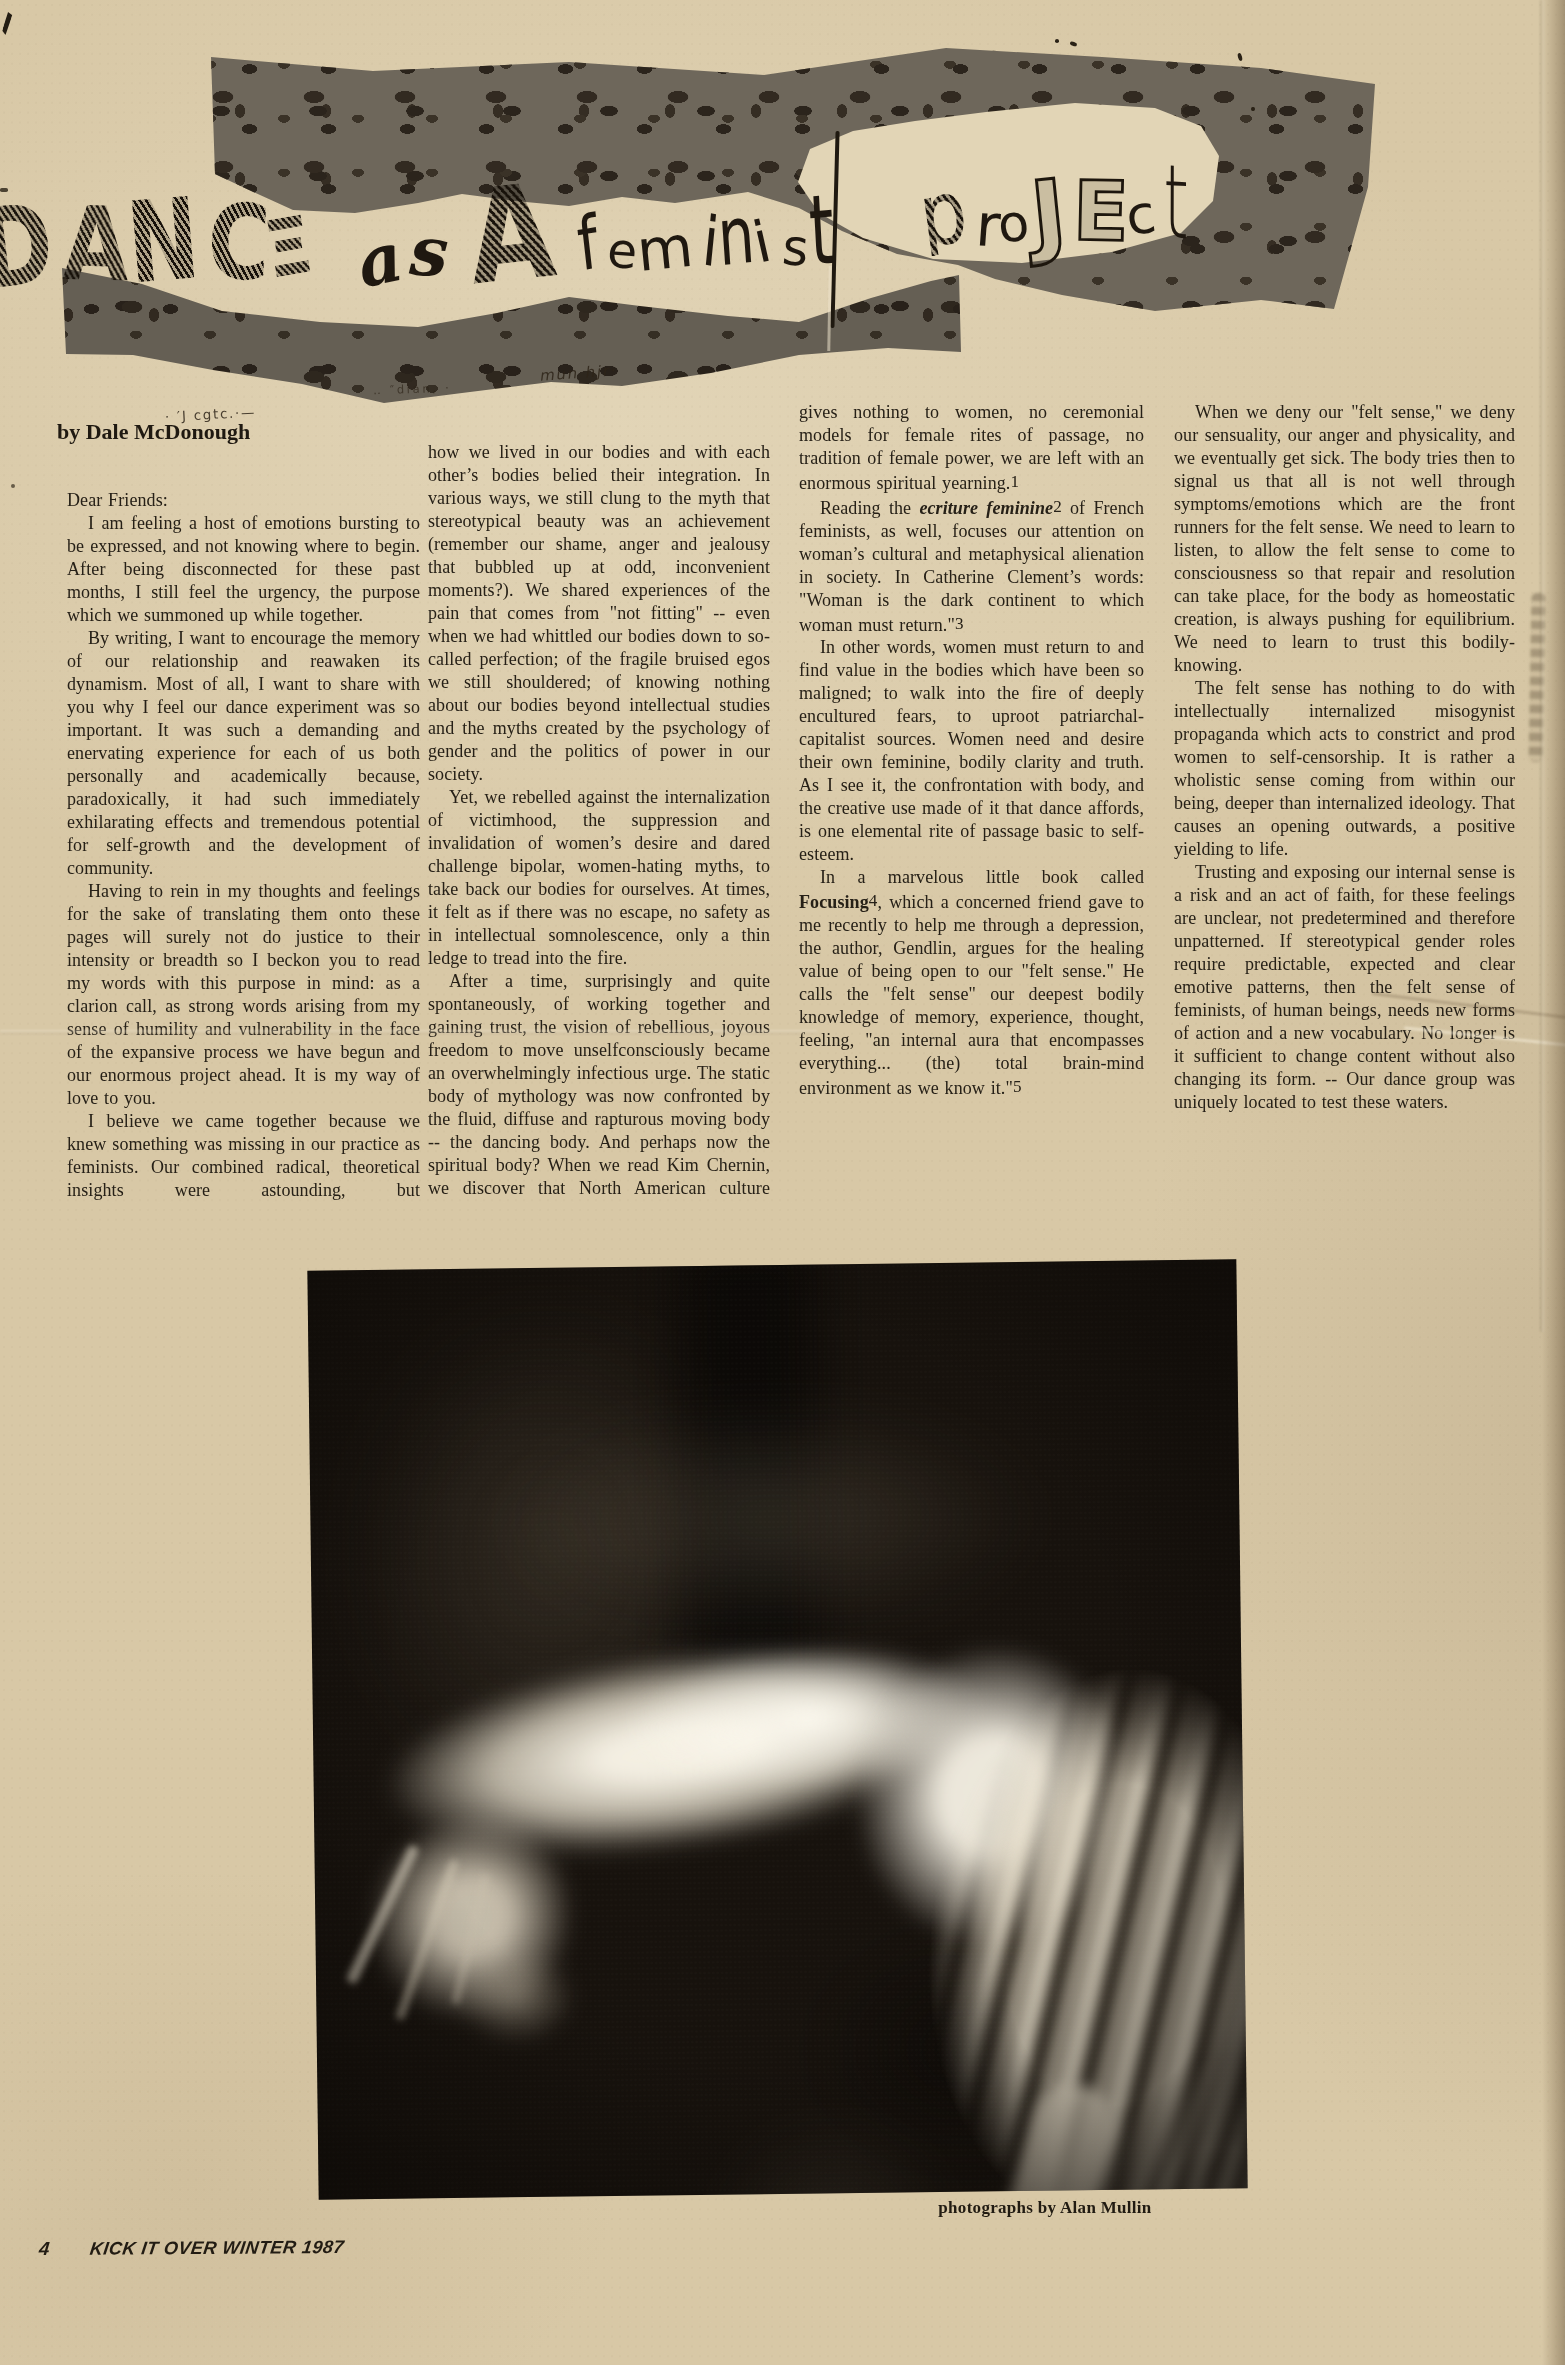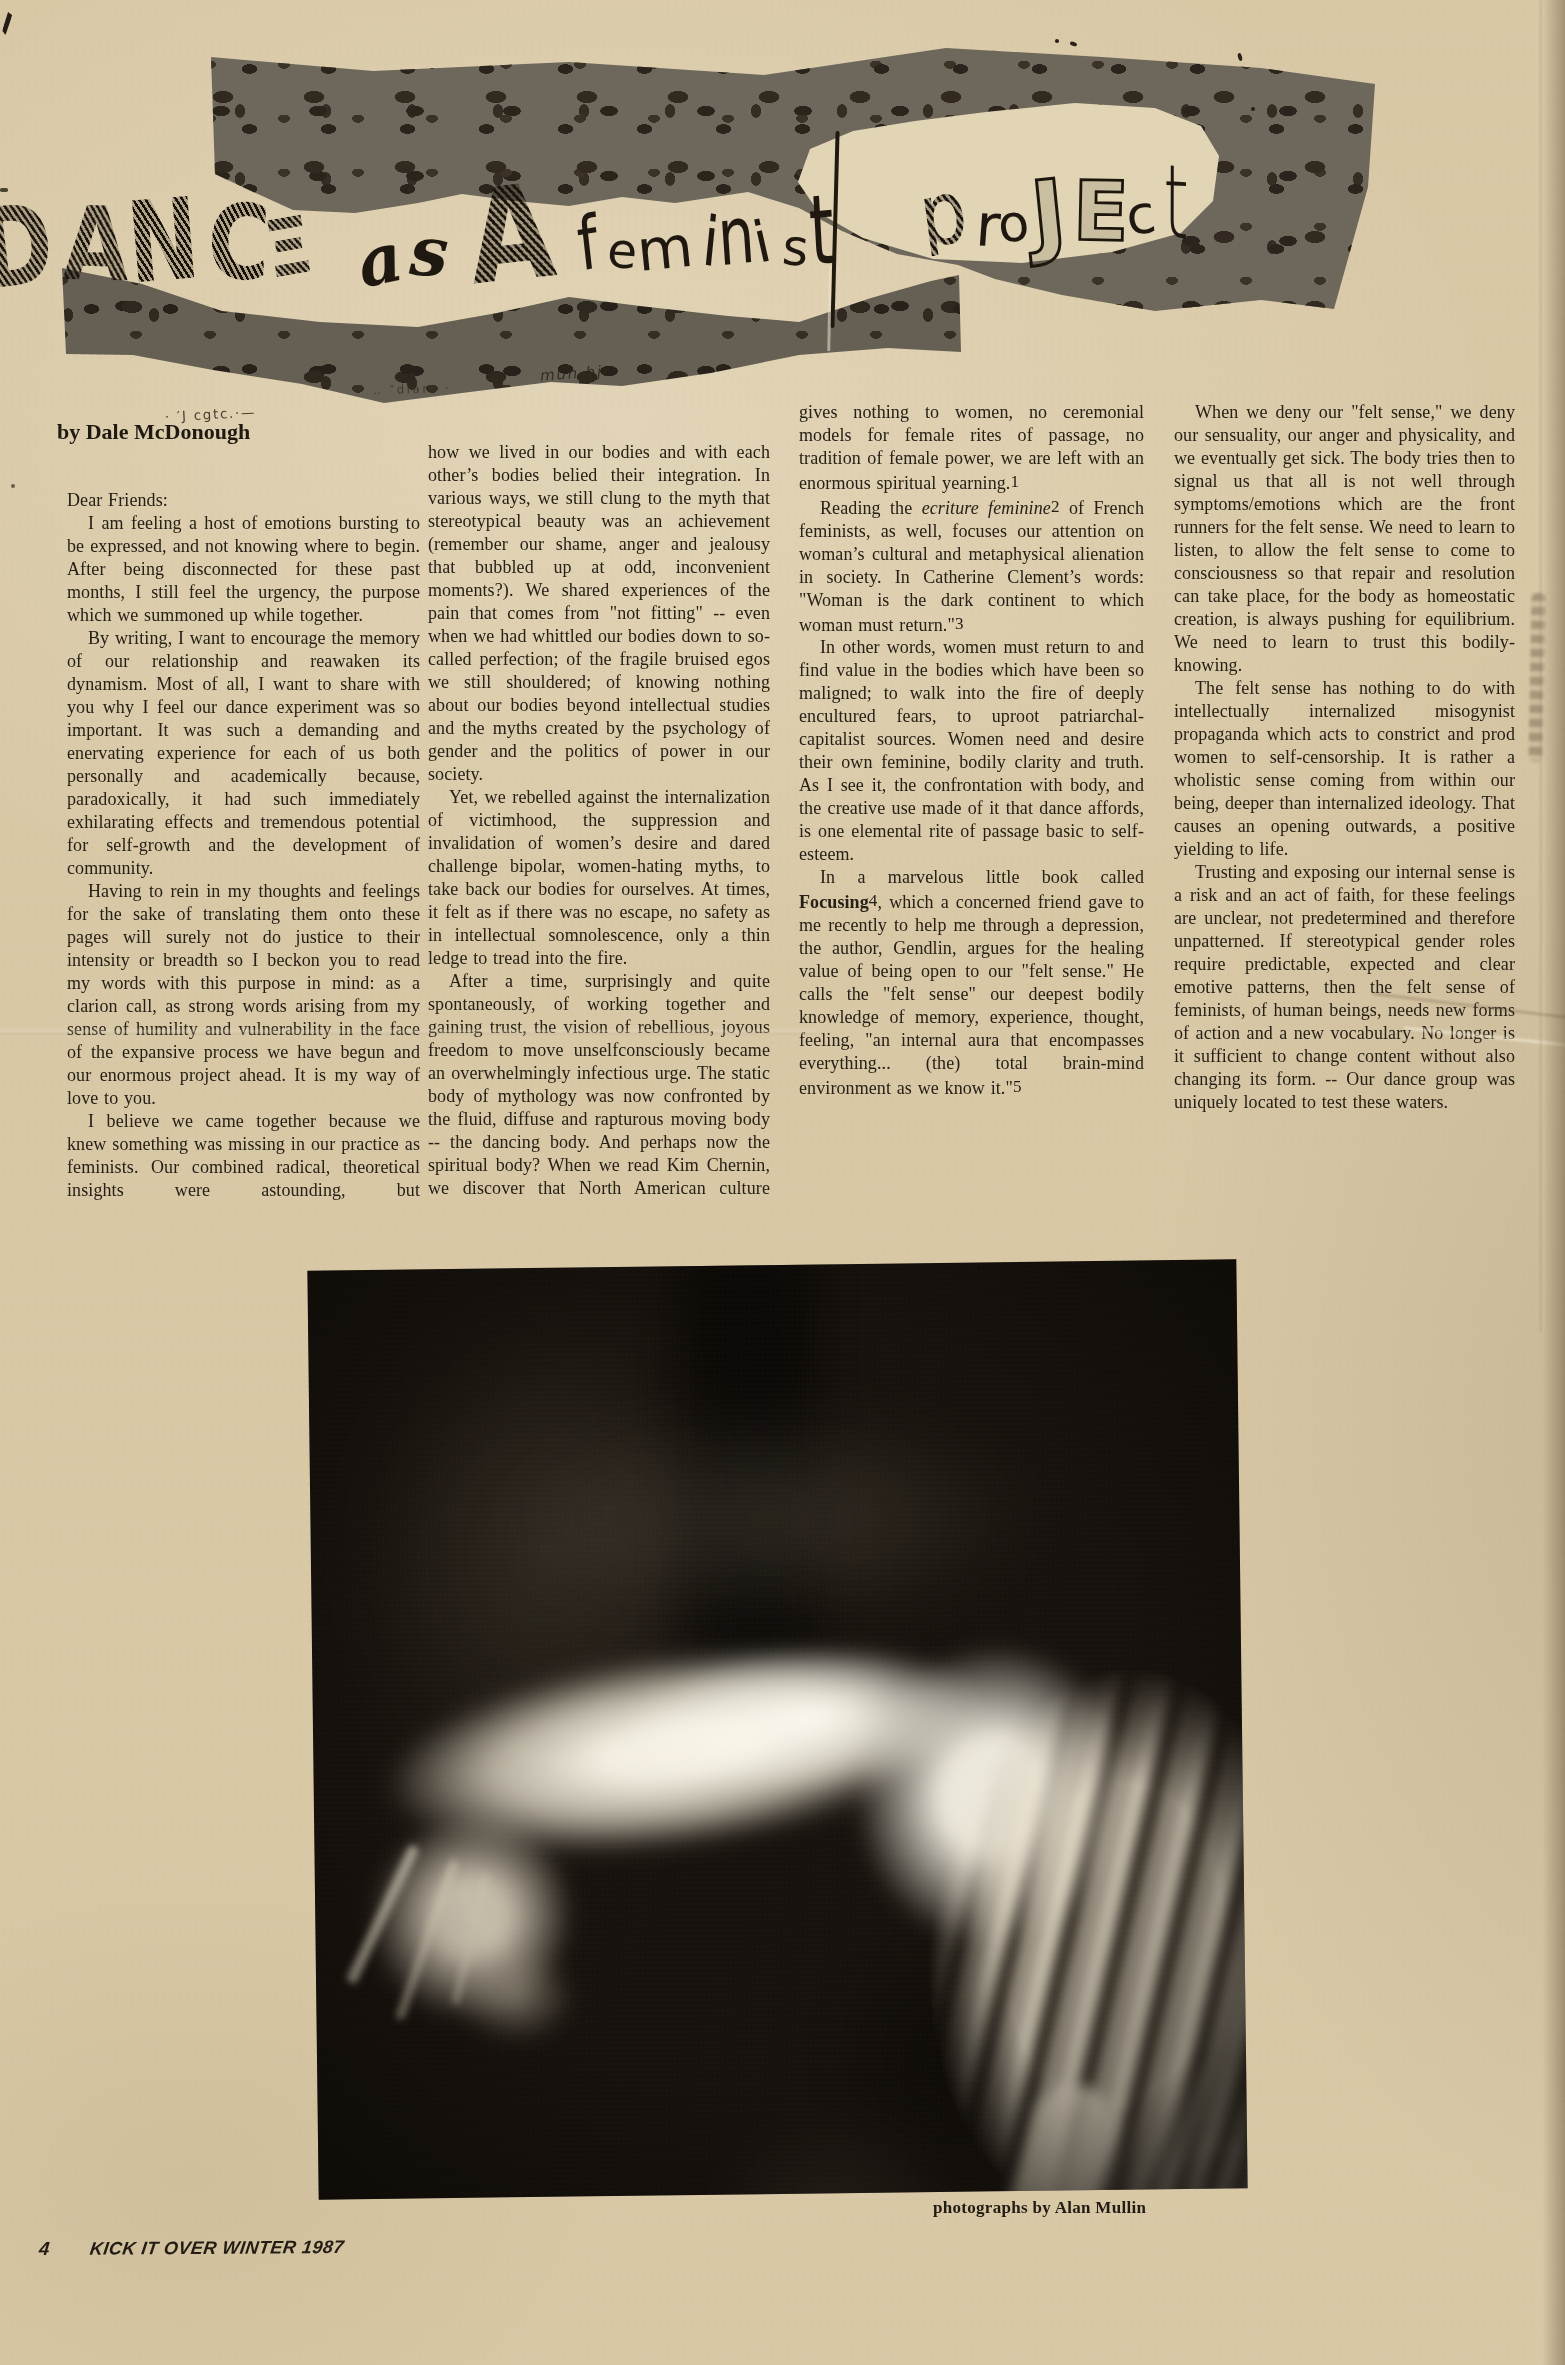--- a/index.html
+++ b/index.html
@@ -118,21 +118,21 @@
   .w-project .ch:nth-child(6){transform:rotate(-7deg) translateY(-7px); font-size:.9em;}
   .w-project .ch:nth-child(7){transform:scaleY(1.55) rotate(3deg) translateY(1.8px); font-size:1.12em; font-weight:300;}
 
   
   .byline{position:absolute; left:57px; top:419px; font:700 22px/1.2 "Liberation Serif",serif; color:#1f1911;}
   .col{position:absolute; font-size:18px; line-height:23px; text-align:justify;
     color:#262017; overflow:hidden; word-spacing:1.1px; letter-spacing:0.1px;}
   .col p{margin:0; text-indent:21px;}
   .col p.noind{text-indent:0;}
   .col p.fill{text-align-last:justify;}
-  .col .it{font-style:italic;}
+  .col .it{font-style:italic;font-weight:bold;}
   .col .bd{font-weight:700;}
   .col .fn{font-size:.95em; vertical-align:8%;}
   .col1{left:67px;  top:489px; width:353px; height:782px;}
   .col2{left:428px; top:441px; width:342px; height:824px;}
   .col3{left:799px; top:401px; width:345px; height:828px;}
   .col4{left:1174px;top:401px; width:341px; height:837px;}
 
   
   .photo{position:absolute; left:313px; top:1265px; width:929px; height:929px;
     background:#17120d; overflow:hidden; transform:rotate(-.7deg);}
@@ -179,21 +179,21 @@
   .ph-hip{left:462px; top:640px; width:382px; height:293px; border-radius:50%;
     background:radial-gradient(ellipse closest-side, rgba(8,6,4,.6), transparent 90%); filter:blur(16px);}
   .ph-leg{left:373px; top:835px; width:284px; height:249px; border-radius:50%;
     background:radial-gradient(ellipse closest-side, rgba(92,84,70,.28), transparent 90%); filter:blur(14px);}
   .photo::after{content:""; position:absolute; inset:0;
     background:radial-gradient(ellipse at 48% 46%, transparent 52%, rgba(7,5,3,.55) 100%);}
   .photo .ph-grain{left:0; top:0; width:100%; height:100%; opacity:.35;
     background-image:radial-gradient(rgba(240,232,210,.05) 0.9px, transparent 1.2px);
     background-size:4.4px 5.3px;}
 
-  .caption{position:absolute; left:933px; top:2198px; width:302px; text-align:left;
+  .caption{position:absolute; left:894px; top:2198px; width:302px; text-align:center;
     font:700 17px/1.2 "Liberation Serif",serif; color:#211b12; letter-spacing:0.3px;}
 
   .footer{position:absolute; left:39px; top:2239px; display:flex; align-items:baseline;
     font-family:"Liberation Sans",sans-serif; color:#221c13; transform:rotate(-.4deg);}
   .footer .pg{font:italic 700 18.7px/1 "Liberation Sans",sans-serif; transform:skewX(-6deg);}
   .footer .mag{margin-left:41px; font:italic 700 18px/1 "Liberation Sans",sans-serif;
     letter-spacing:0.5px; transform:skewX(-8deg); text-transform:uppercase;}
 </style>
 </head>
 <body>

